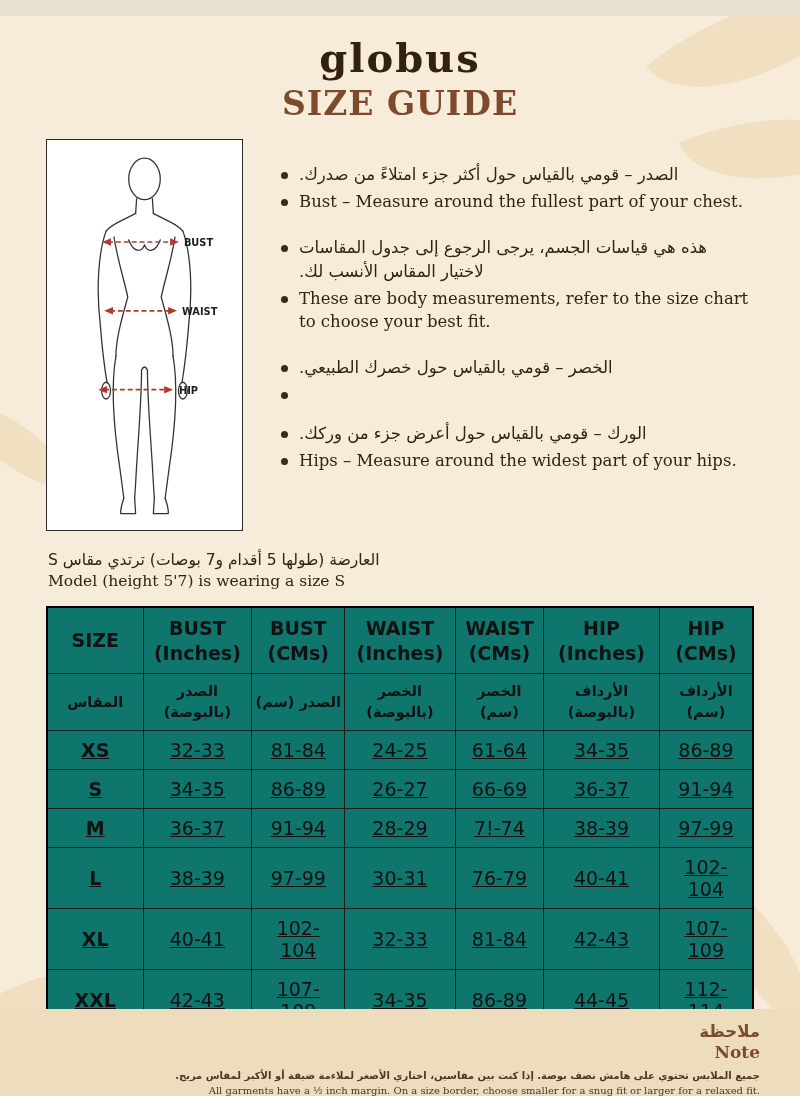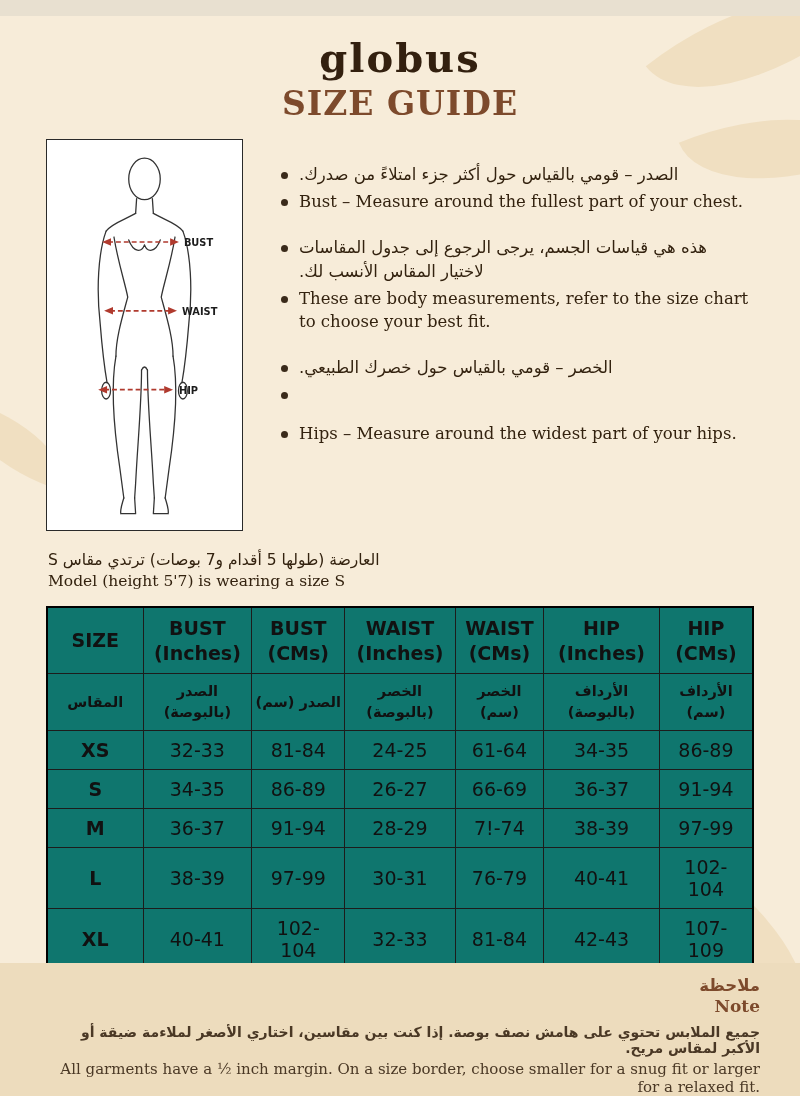--- a/index.html
+++ b/index.html
@@ -32,29 +32,29 @@
   .bullet-item.en .txt{font-family:"DejaVu Serif",serif;font-size:16.5px;line-height:1.4;color:#33220f;}
 
   .model-note{margin:20px 48px 0;}
   .model-note .ar{direction:rtl;text-align:left;font-family:"DejaVu Sans",sans-serif;font-size:15.5px;}
   .model-note .en{font-family:"DejaVu Serif",serif;font-size:15.5px;margin-top:3px;}
 
   table.size-chart{width:708px;margin:16px auto 0;border-collapse:collapse;background:#0f766e;border:2px solid #000000;}
   .size-chart th,.size-chart td{border:1px solid #1c1c1c;text-align:center;vertical-align:middle;}
   .size-chart thead th.hen{font-family:"DejaVu Sans",sans-serif;font-weight:bold;font-size:19px;padding:8px 2px;line-height:1.3;color:#111;}
   .size-chart thead th.har{font-family:"DejaVu Sans",sans-serif;font-weight:bold;font-size:14.5px;padding:7px 3px;line-height:1.45;direction:rtl;color:#111;}
-  .size-chart tbody td{font-family:"DejaVu Sans",sans-serif;font-size:19px;padding:8px 14px;color:#111;}
+  .size-chart tbody td{font-family:"DejaVu Sans",sans-serif;font-size:19px;padding:8px 14px;color:#111;text-decoration:underline;}
   .size-chart tbody td:first-child{font-weight:bold;}
   .size-chart col.c-size{width:96px;}
 
   .note-band{position:absolute;left:0;right:0;bottom:0;background:#eddcbd;text-align:right;padding:13px 40px 16px;z-index:1;}
   .note-title-ar{font-family:"DejaVu Sans",sans-serif;font-weight:bold;font-size:16.5px;color:#7d4a2c;}
   .note-title-en{font-family:"DejaVu Serif",serif;font-weight:bold;font-size:17px;color:#7d4a2c;margin-top:1px;}
-  .note-body-ar{direction:rtl;font-family:"DejaVu Sans",sans-serif;font-weight:bold;font-size:14px;color:#4a3825;margin-top:8px;}
-  .note-body-en{font-family:"DejaVu Serif",serif;font-size:15px;color:#4a3825;margin-top:4px;}
+  .note-body-ar{direction:rtl;font-family:"DejaVu Sans",sans-serif;font-weight:bold;font-size:10px;color:#4a3825;margin-top:8px;}
+  .note-body-en{font-family:"DejaVu Serif",serif;font-size:10px;color:#4a3825;margin-top:4px;}
 
   svg text{font-family:"DejaVu Sans",sans-serif;font-weight:bold;}
 </style>
 </head>
 <body>
 
 <div class="page">
   <div class="leaf leaf-tr1"></div>
   <div class="leaf leaf-tr2"></div>
   <div class="leaf leaf-ml"></div>
@@ -144,20 +144,24 @@
           <div class="bullet-group">
             <div class="bullet-item ar">
               <span class="dot"></span>
               <span class="txt">الخصر – قومي بالقياس حول خصرك الطبيعي.</span>
             </div>
             <div class="bullet-item en">
               <span class="dot"></span>
             </div>
           </div>
           <div class="bullet-group">
+            <div class="bullet-item ar">
+              <span class="dot"></span>
+              <span class="txt">الورك – قومي بالقياس حول أعرض جزء من وركك.</span>
+            </div>
             <div class="bullet-item en">
               <span class="dot"></span>
               <span class="txt">Hips – Measure around the widest part of your hips.</span>
             </div>
           </div>
         </div>
     </section>
 
     <div class="model-note">
       <div class="ar">العارضة (طولها 5 أقدام و7 بوصات) ترتدي مقاس S</div>

